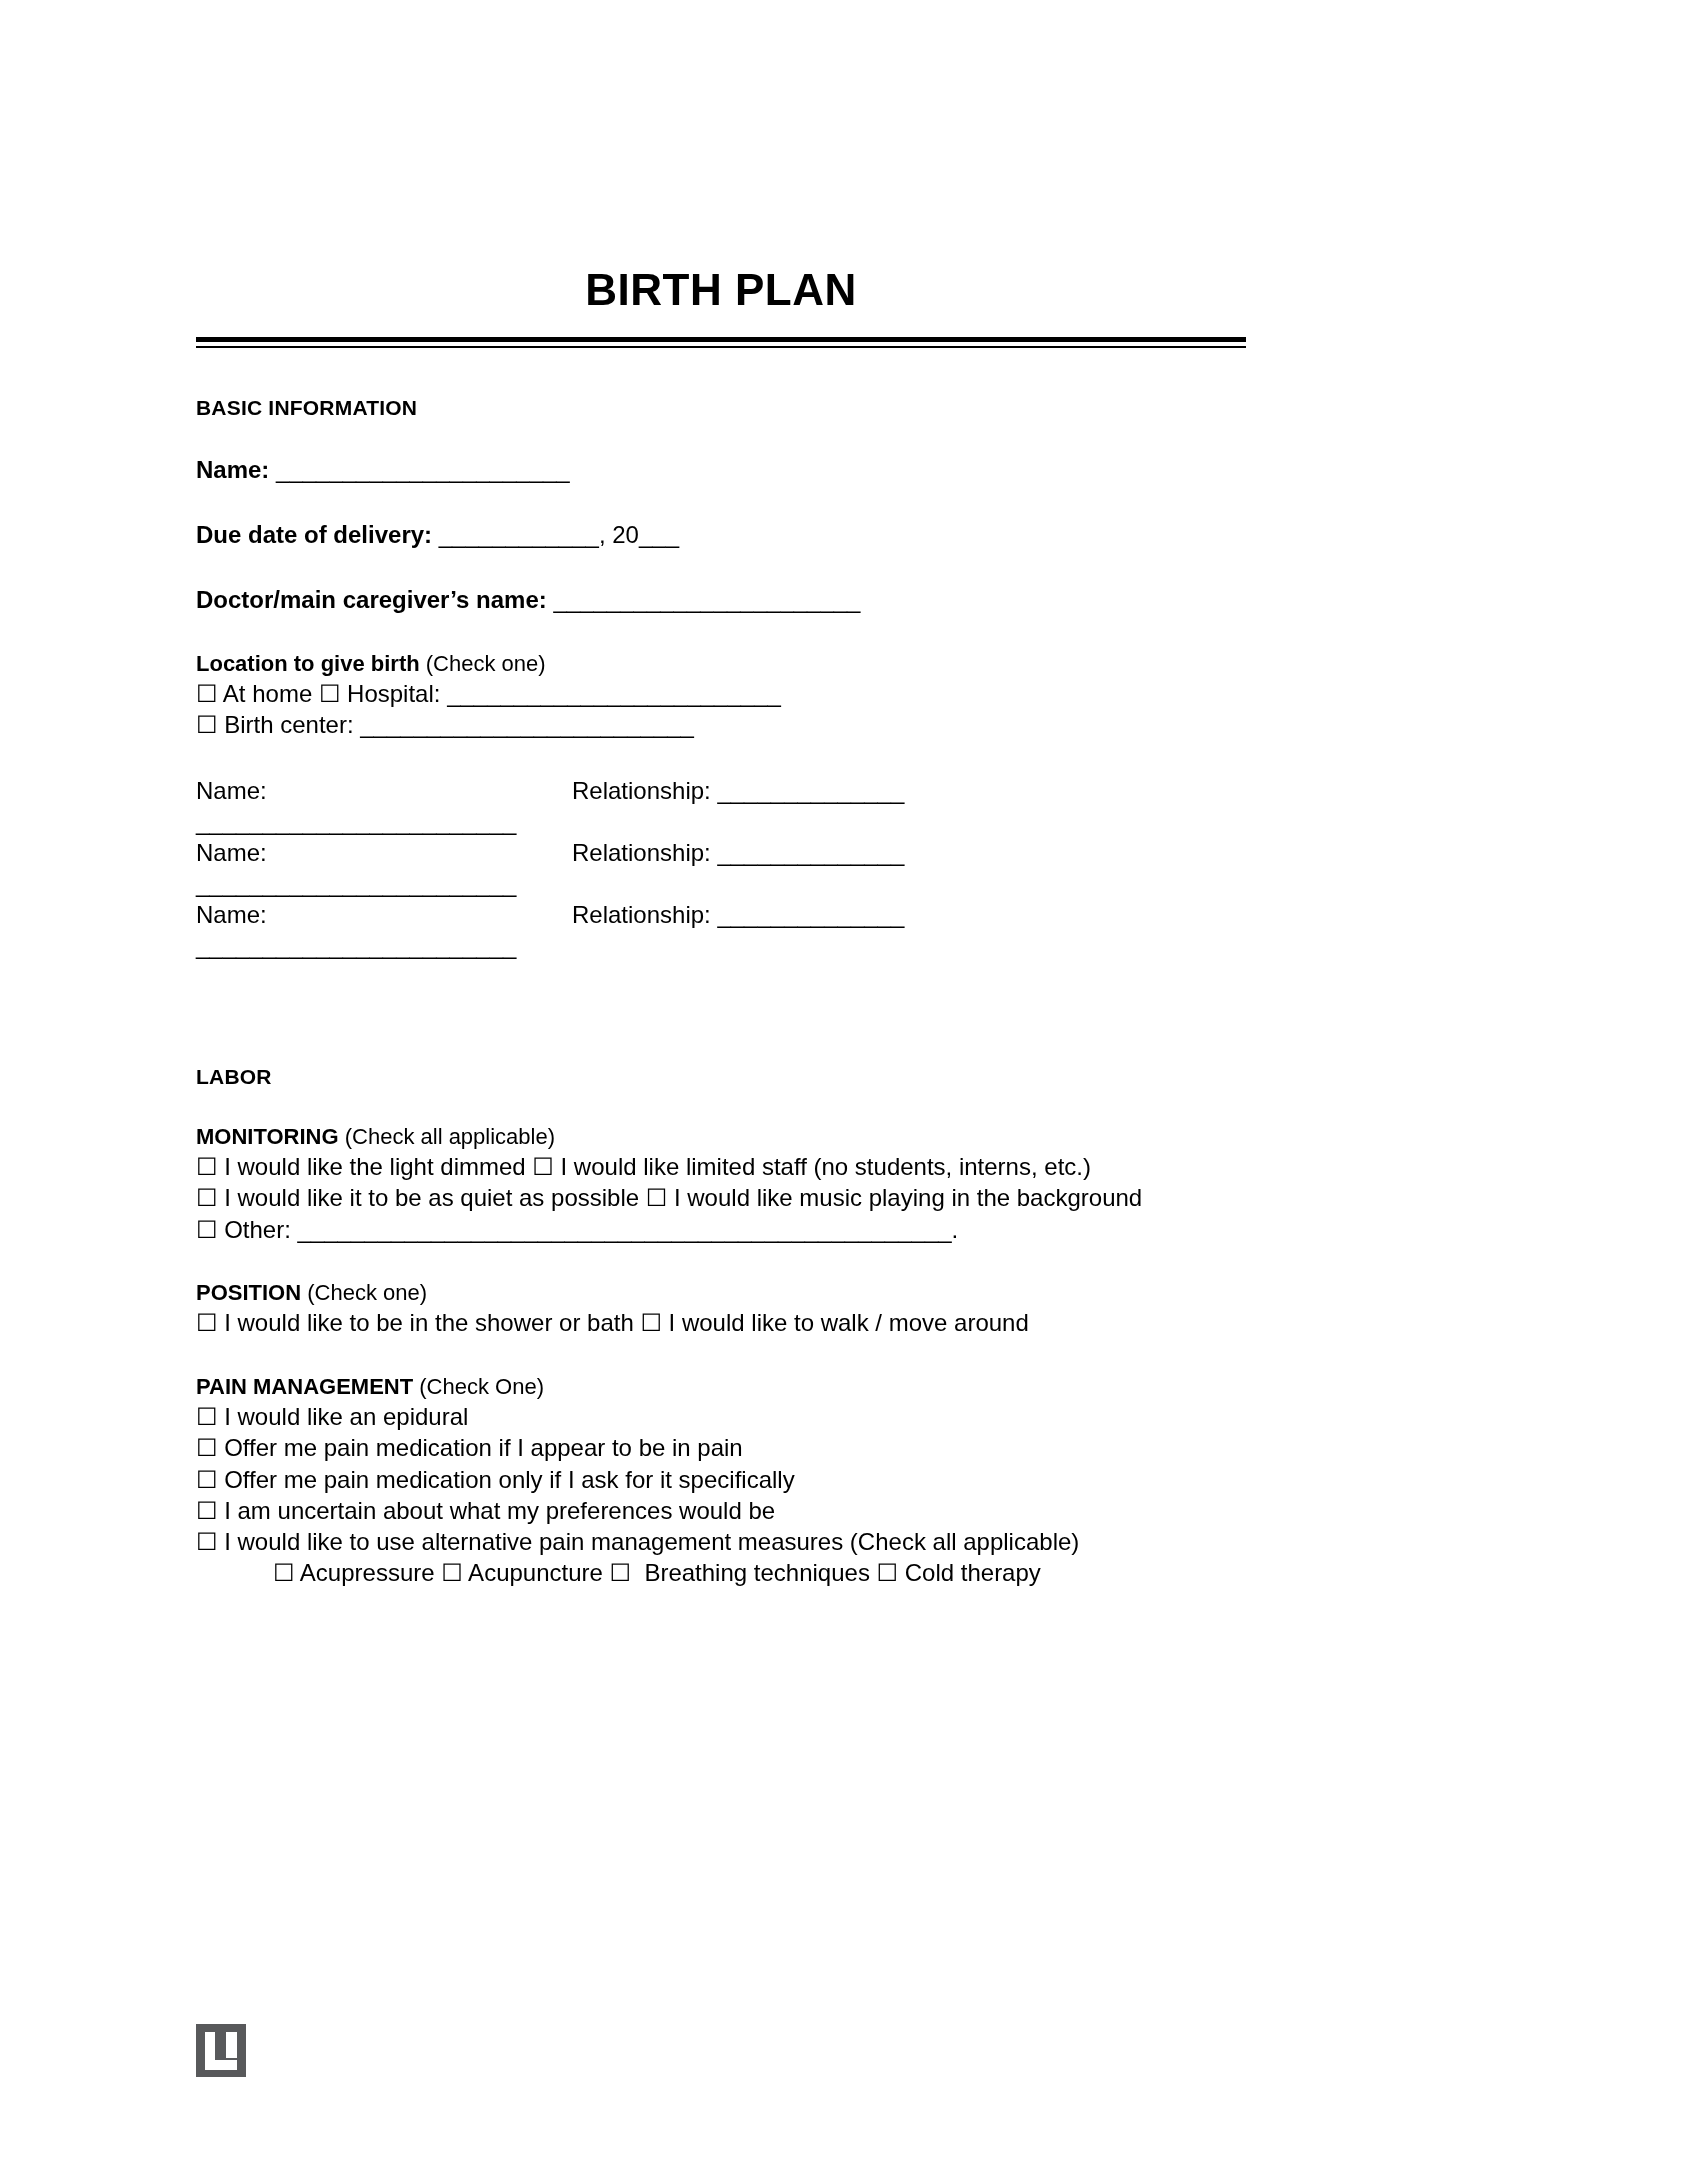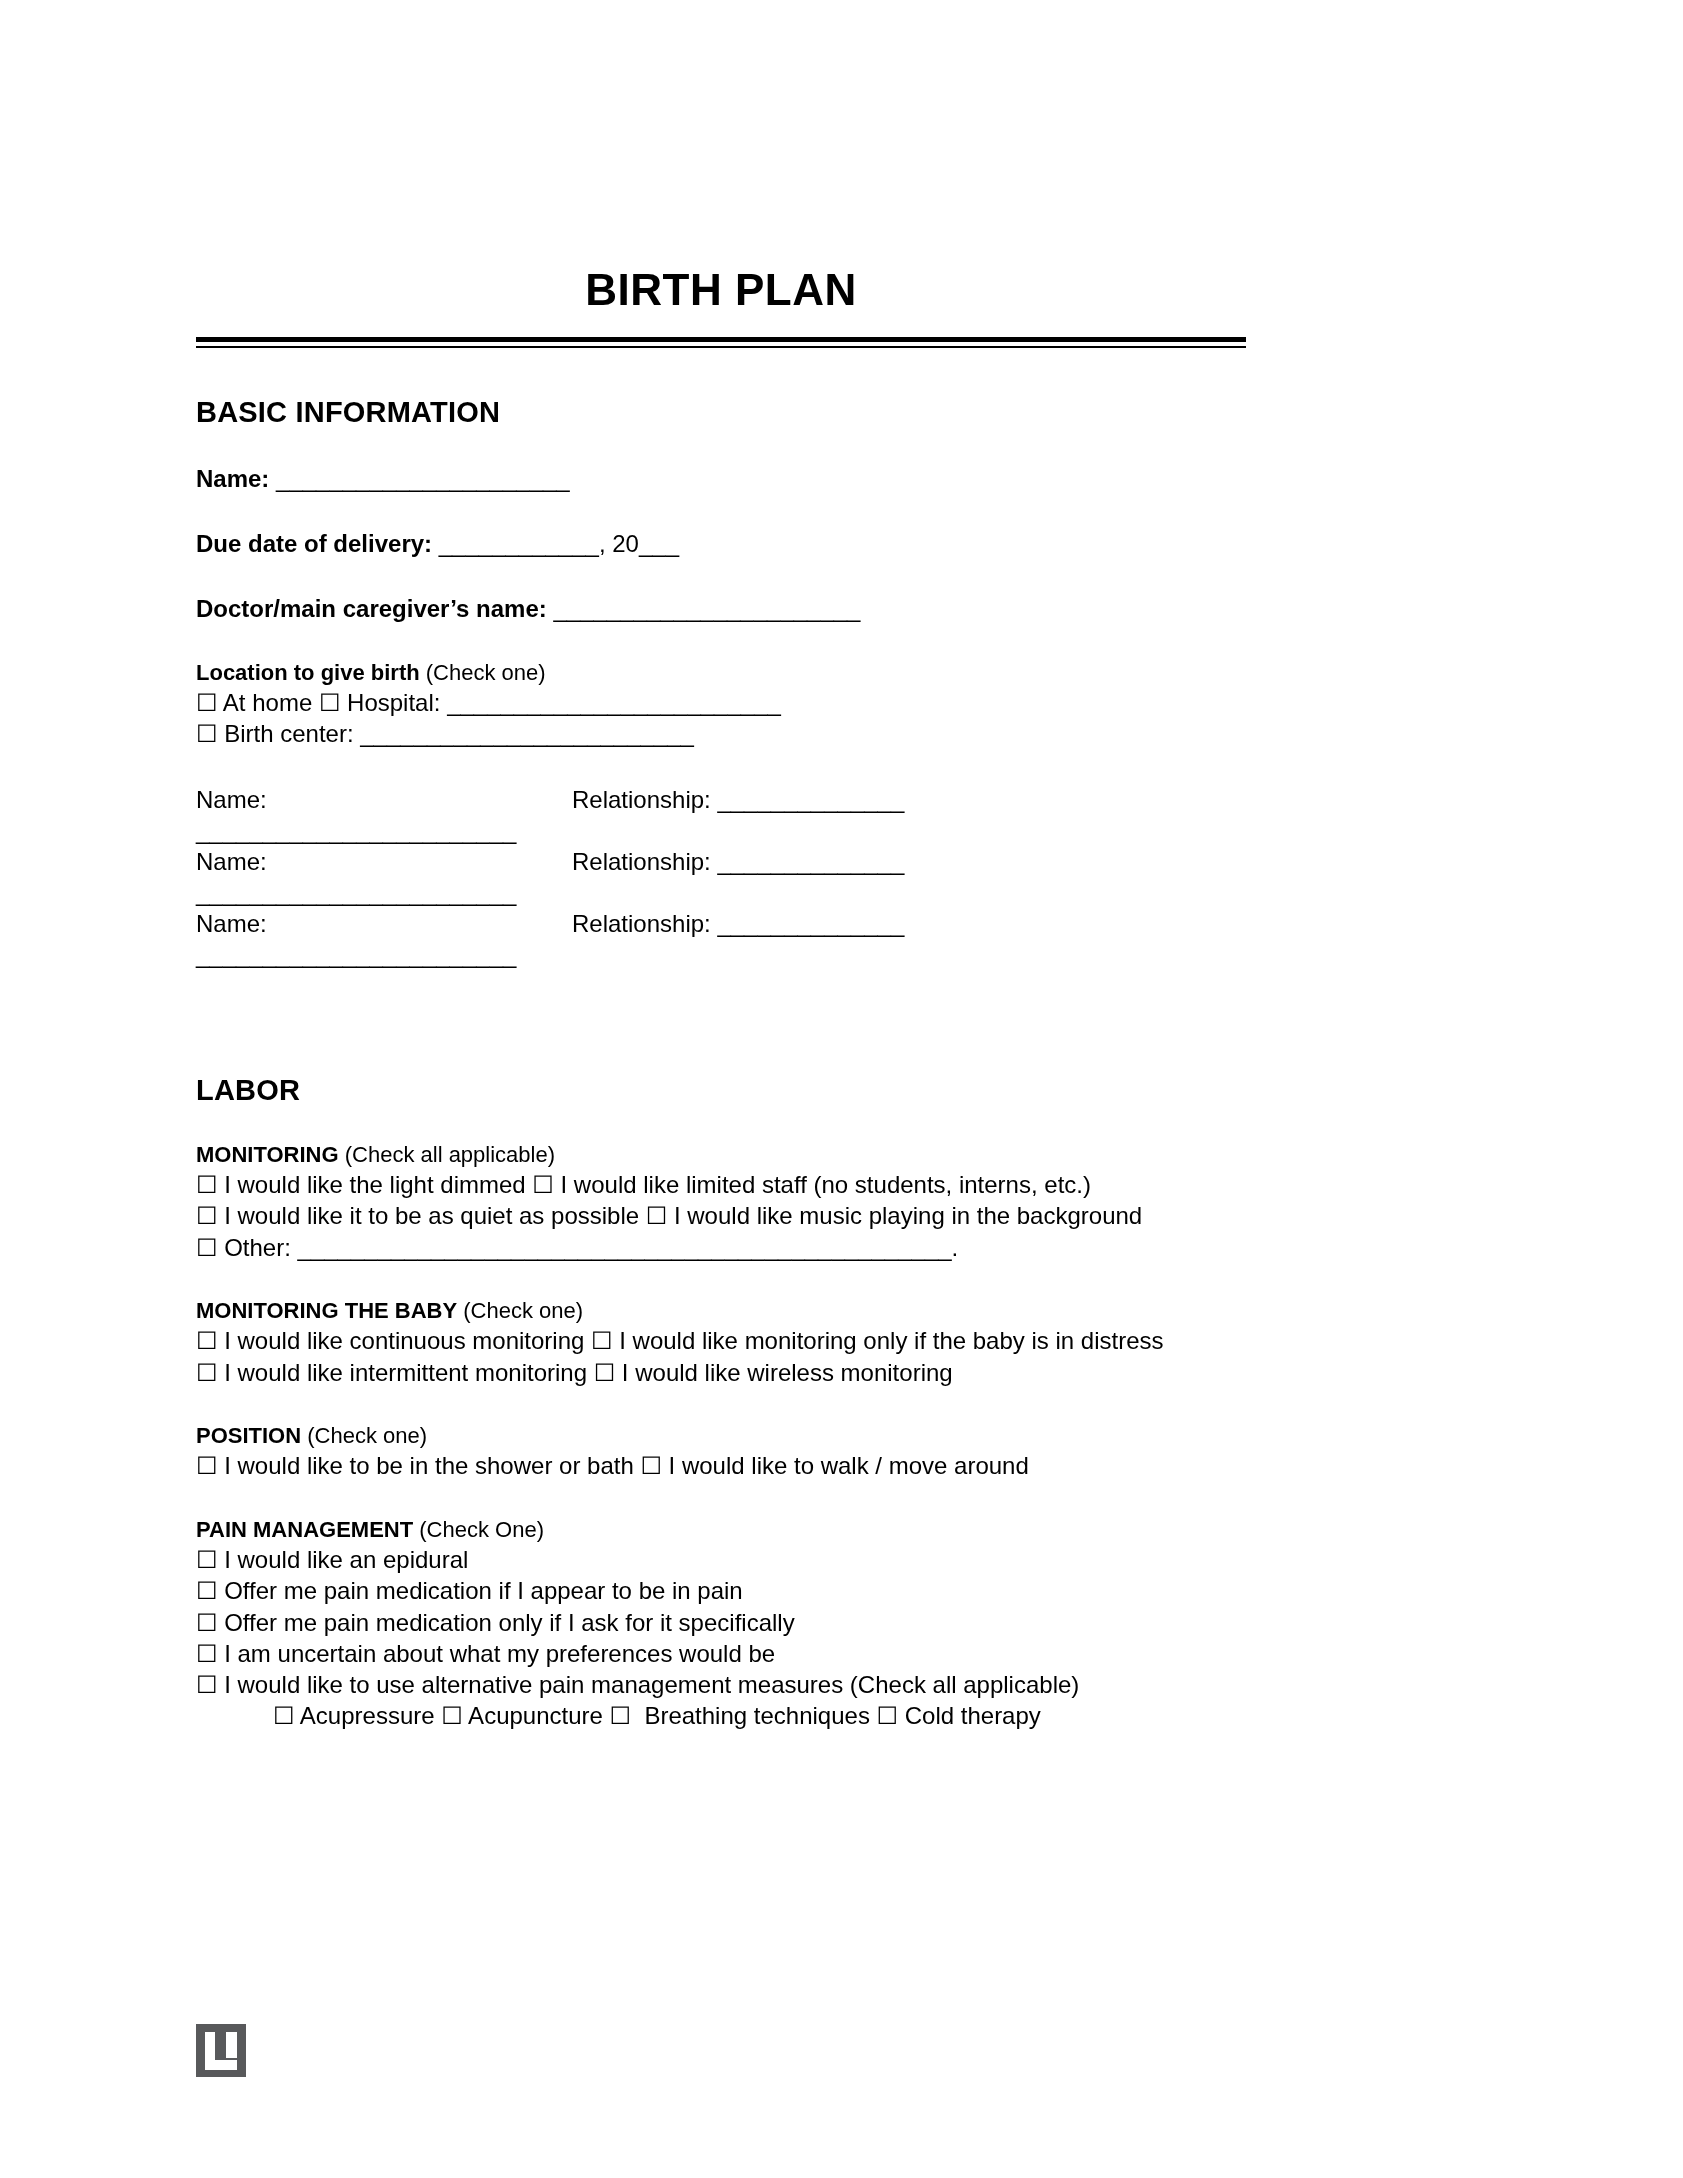--- a/index.html
+++ b/index.html
@@ -37,21 +37,21 @@
     border-top: 5px solid #000;
   }
   .rule-thin {
     border-top: 2px solid #000;
     margin-top: 4px;
   }
   .content {
     margin: 0 196px;
   }
   h2.section {
-    font-size: 29px;
+    font-size: 21px;
     font-weight: bold;
     margin: 48px 0 0 0;
     letter-spacing: 0.2px;
   }
   .block {
     margin-top: 34px;
   }
   .line {
     font-size: 24px;
     line-height: 1.30;
@@ -155,25 +155,20 @@
     <div class="gap-lg"></div>
     <h2 class="section">LABOR</h2>
 
     <div class="block">
       <p class="sub-head"><span class="b">MONITORING</span><span> (Check all applicable)</span></p>
       <p class="line">☐ I would like the light dimmed ☐ I would like limited staff (no students, interns, etc.)</p>
       <p class="line">☐ I would like it to be as quiet as possible ☐ I would like music playing in the background</p>
       <p class="line">☐ Other: _________________________________________________.</p>
     </div>
 
-    <div class="block">
-      <p class="sub-head"><span class="b">MONITORING THE BABY</span><span> (Check one)</span></p>
-      <p class="line">☐ I would like continuous monitoring ☐ I would like monitoring only if the baby is in distress</p>
-      <p class="line">☐ I would like intermittent monitoring ☐ I would like wireless monitoring</p>
-    </div>
 
     <div class="block">
       <p class="sub-head"><span class="b">POSITION</span><span> (Check one)</span></p>
       <p class="line">☐ I would like to be in the shower or bath ☐ I would like to walk / move around</p>
     </div>
 
     <div class="block">
       <p class="sub-head"><span class="b">PAIN MANAGEMENT</span><span> (Check One)</span></p>
       <p class="line">☐ I would like an epidural</p>
       <p class="line">☐ Offer me pain medication if I appear to be in pain</p>

